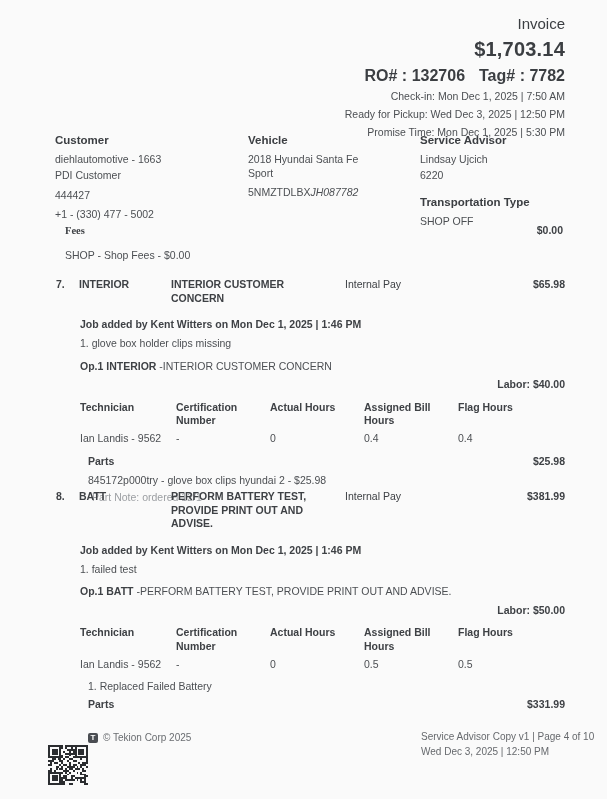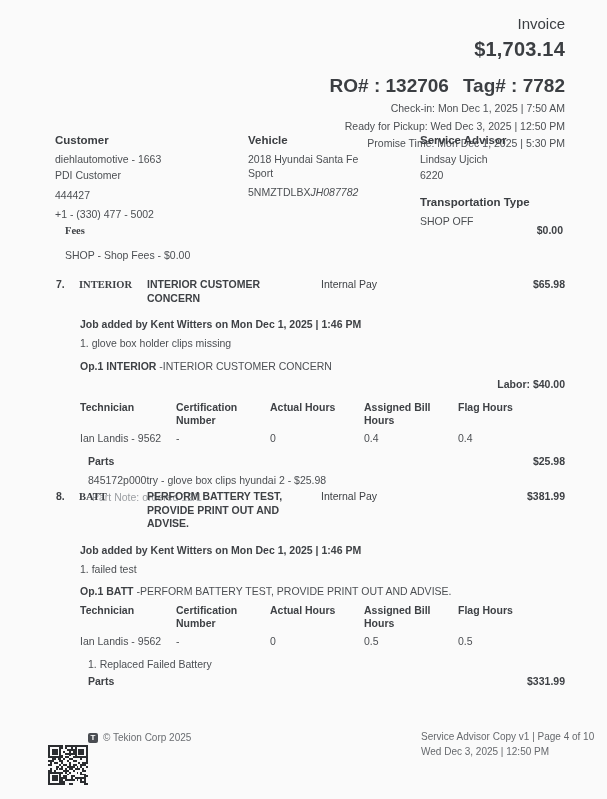--- a/index.html
+++ b/index.html
@@ -10,21 +10,21 @@
     background:#fafafa; color:#45484c; overflow:hidden;
     font-size:10.5px; line-height:1.3;
   }
   .b  { font-weight:700; }
   .sb { font-weight:600; }
 
   
   .hdr { position:absolute; top:14px; right:42px; text-align:right; color:#3b3e42; }
   .hdr .doc-type { font-size:15px; font-weight:500; margin-bottom:2px; }
   .hdr .total    { font-size:20px; font-weight:700; letter-spacing:.2px; }
-  .hdr .ro-line  { margin-top:12px; font-size:19px; font-weight:700; }
+  .hdr .ro-line  { margin-top:4px; font-size:16px; font-weight:700; }
   .hdr .ro-line span + span { margin-left:14px; }
   .hdr .meta { font-size:10.5px; margin-top:4px; color:#4c4f53; }
   .hdr .meta div { margin-top:4px; }
 
   
   .info { position:absolute; top:133px; left:55px; right:40px; display:flex; }
   .info h3 { font-size:11.5px; font-weight:700; color:#3b3e42; margin-bottom:5px; }
   .info .col1 { width:193px; }
   .info .col2 { width:172px; }
   .info .col3 { flex:1; }
@@ -38,21 +38,21 @@
   .fees { position:absolute; top:224px; left:56px; right:42px; }
   .fees .row { display:flex; justify-content:space-between; padding-left:9px; }
   .fees .detail { padding-left:9px; margin-top:11px; color:#4c4f53; }
 
   
   .job { position:absolute; left:56px; right:40px; color:#4c4f53; }
   .job7 { top:278px; }
   .job8 { top:490px; }
   .job-row { display:flex; align-items:flex-start; color:#3e4145; margin-bottom:13px; }
   .job-row .num  { width:23px; font-weight:600; }
-  .job-row .code { width:68px; font-weight:600;font-family:Liberation Serif, serif; }
+  .job-row .code { width:92px; font-weight:600; }
   .job-row .desc { width:174px; font-weight:600; padding-right:14px; }
   .job-row .pay  { width:100px; }
   .job-row .amt  { flex:1; text-align:right; font-weight:700; padding-right:2px; }
   .job-added  { padding-left:24px; font-weight:700; color:#3e4145; margin-bottom:5px; }
   .job-concern{ padding-left:24px; margin-bottom:9px; }
   .job-op     { padding-left:24px; margin-bottom:5px; }
   .job-op .opb{ font-weight:700; color:#3e4145; }
   .job-labor  { text-align:right; font-weight:700; color:#3e4145; margin-bottom:9px; padding-right:2px; }
 
   .tech-table { margin-left:24px; margin-bottom:9px; }
@@ -168,20 +168,21 @@
     <div class="job-row">
       <div class="num">8.</div>
       <div class="code">BATT</div>
       <div class="desc">PERFORM BATTERY TEST, PROVIDE PRINT OUT AND ADVISE.</div>
       <div class="pay">Internal Pay</div>
       <div class="amt">$381.99</div>
     </div>
     <div class="job-added">Job added by Kent Witters on Mon Dec 1, 2025 | 1:46 PM</div>
     <div class="job-concern">1. failed test</div>
     <div class="job-op"><span class="opb">Op.1 BATT</span><span> -PERFORM BATTERY TEST, PROVIDE PRINT OUT AND ADVISE.</span></div>
+    <div class="job-labor">Labor: $50.00</div>
     <div class="tech-table">
       <div class="tt-row tt-head">
         <div class="tt-c1">Technician</div>
         <div class="tt-c2">Certification Number</div>
         <div class="tt-c3">Actual Hours</div>
         <div class="tt-c4">Assigned Bill Hours</div>
         <div class="tt-c5">Flag Hours</div>
       </div>
       <div class="tt-row tt-vals">
         <div class="tt-c1">Ian Landis - 9562</div>

